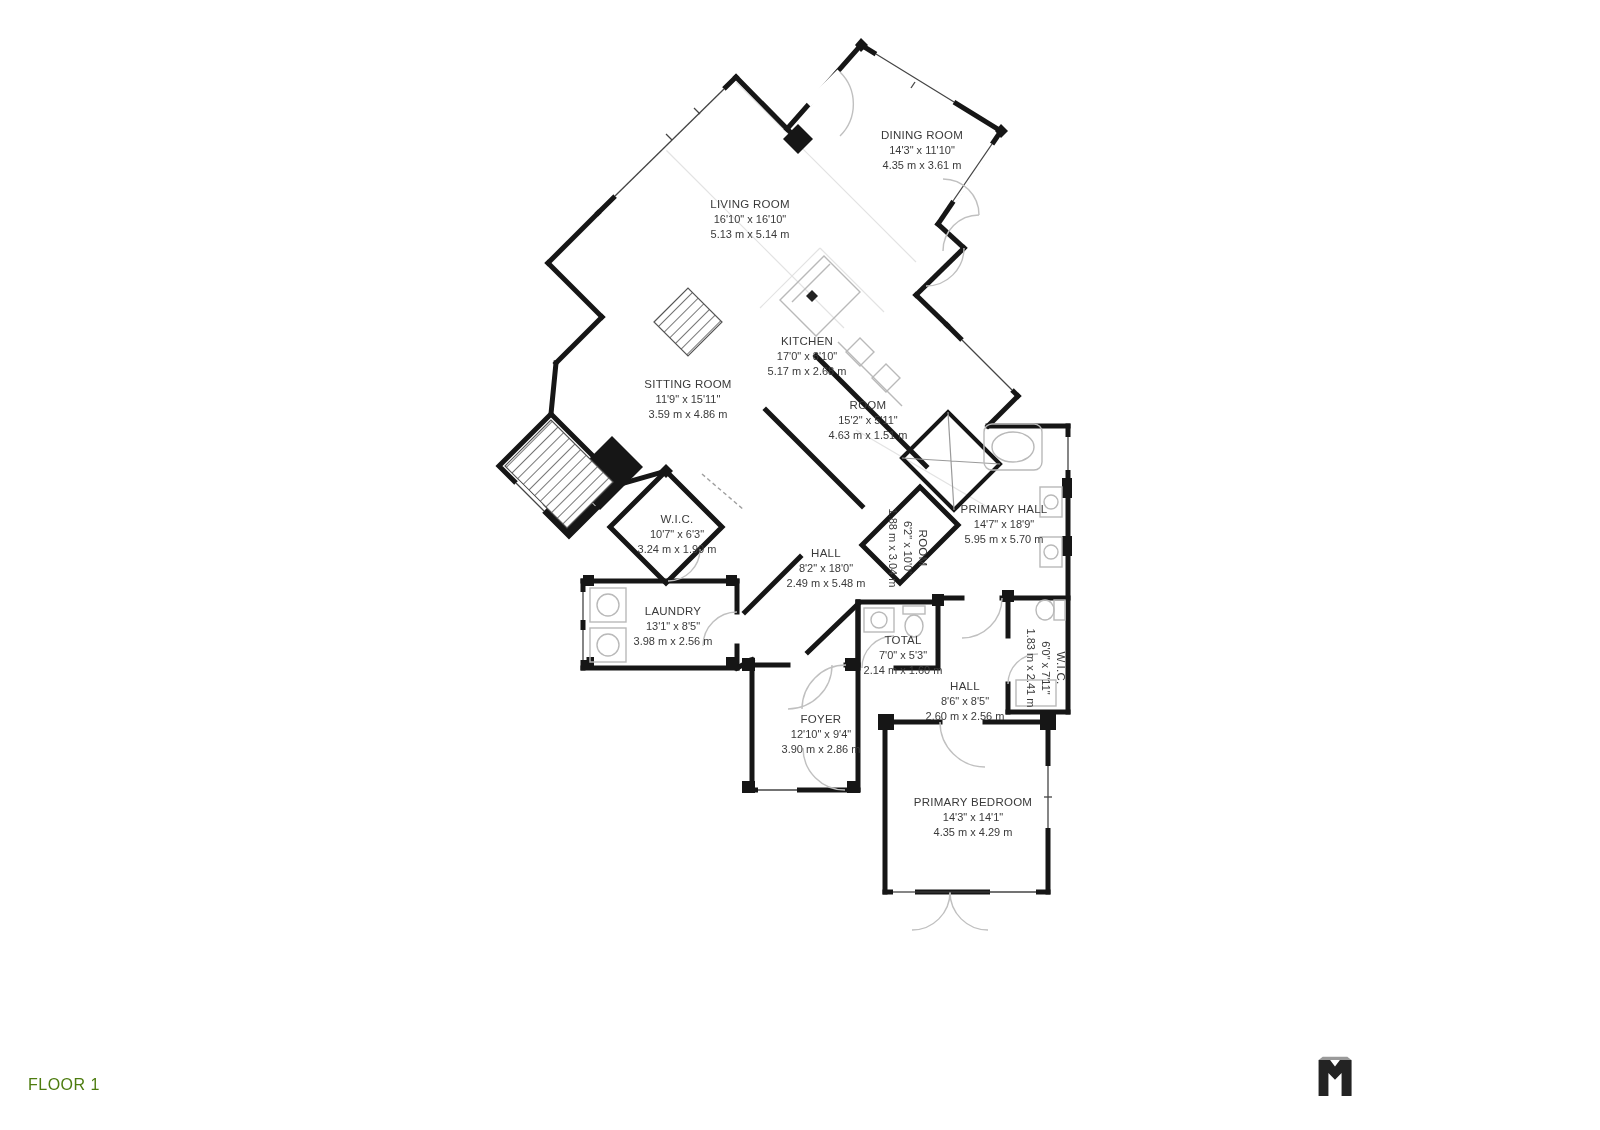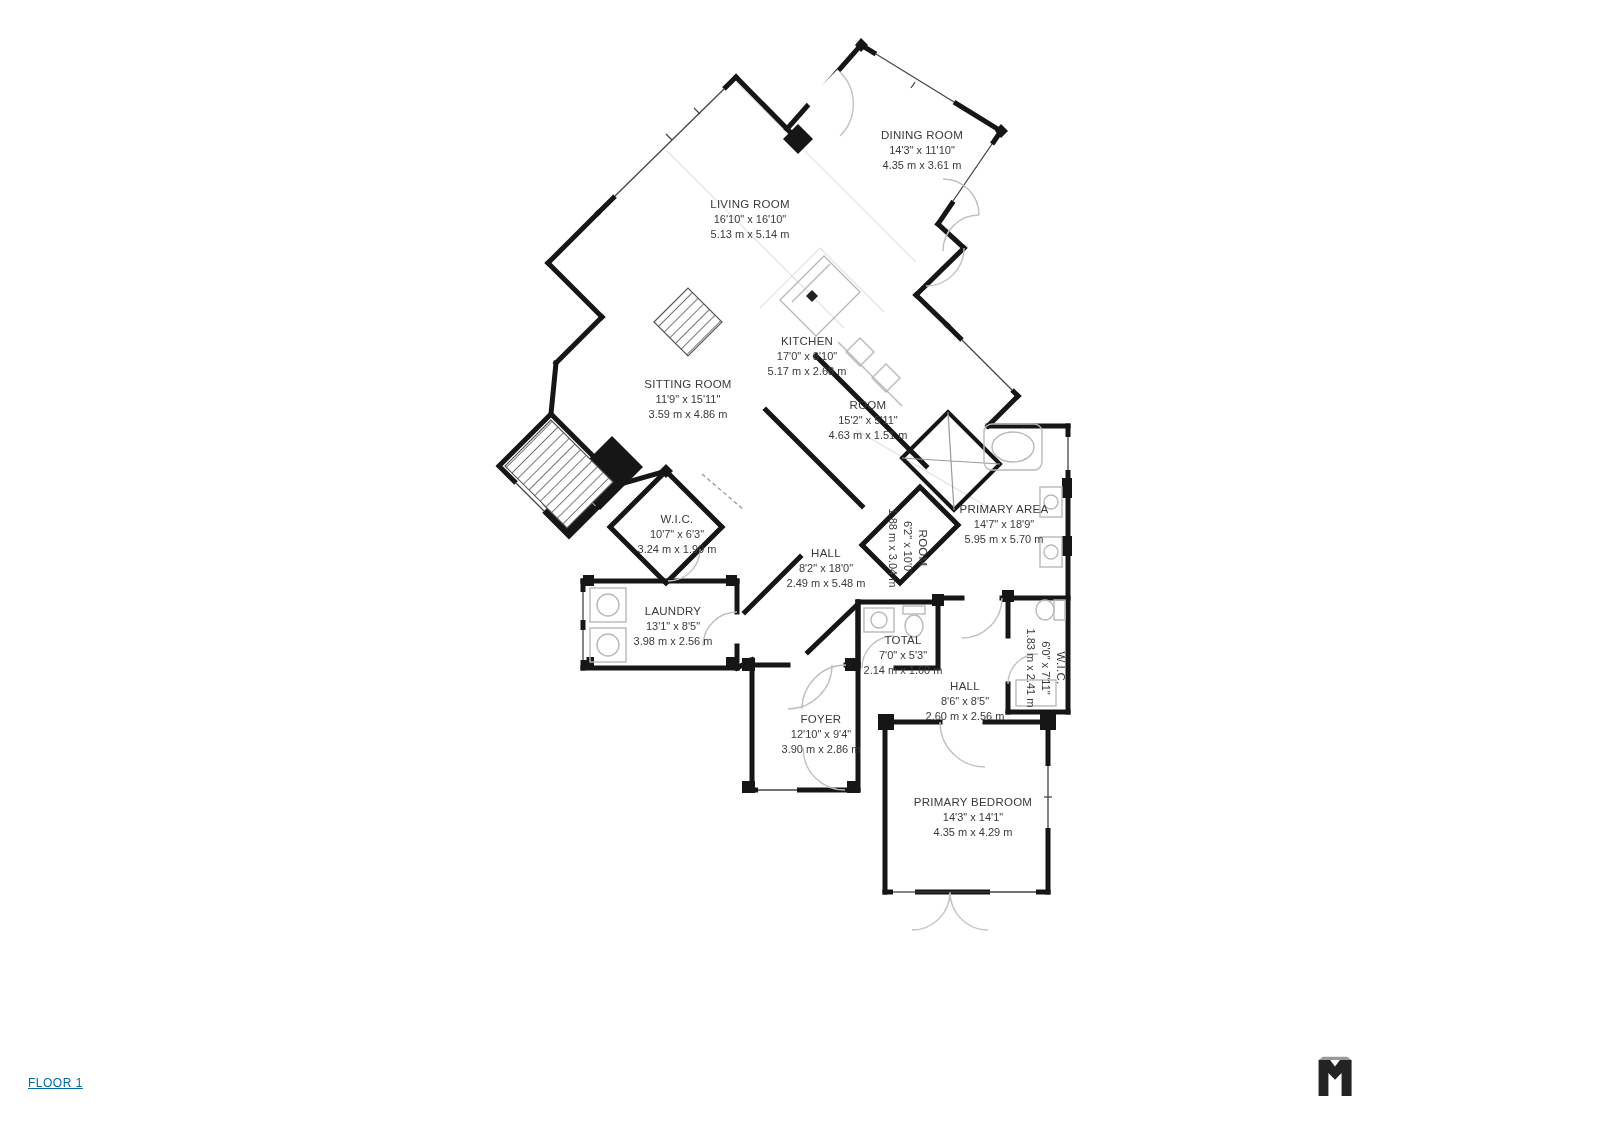--- a/index.html
+++ b/index.html
@@ -13,21 +13,21 @@
     text-align:center;color:#3a3a3a;font-size:11px;line-height:1.32;white-space:nowrap;
   }
   .room-label.rot{transform:translate(-50%,-50%) rotate(90deg);}
   .room-label .rname{font-size:11.5px;letter-spacing:.25px;}
   .footer{
     position:absolute;left:800px;top:1036px;transform:translateX(-50%);
     text-align:center;color:#2b2b2b;font-size:13.5px;line-height:17px;white-space:nowrap;
   }
   .footer .disclaimer{margin-top:3px;color:#ababab;font-size:11.5px;letter-spacing:.3px;}
   .floor-tag{
-    position:absolute;left:28px;top:1076px;color:#0369a1;font-size:12px;letter-spacing:.5px;text-decoration:underline;
+    position:absolute;left:28px;top:1076px;color:#4d7c0f;font-size:16px;letter-spacing:.5px;
   }
   .brand{position:absolute;left:1312px;top:1054px;display:flex;align-items:center;}
   .brand .brand-text{
     font-size:35px;font-weight:700;color:#222222;letter-spacing:-0.5px;
     line-height:48px;
   }
 </style>
 </head>
 <body>
 
@@ -253,21 +253,21 @@
     <div class="rname">SITTING ROOM</div>
     <div>11'9" x 15'11"</div>
     <div>3.59 m x 4.86 m</div>
   </div>
   <div class="room-label" style="left:868px;top:420px;">
     <div class="rname">ROOM</div>
     <div>15'2" x 5'11"</div>
     <div>4.63 m x 1.51 m</div>
   </div>
   <div class="room-label" style="left:1004px;top:524px;">
-    <div class="rname">PRIMARY AREA</div>
+    <div class="rname">PRIMARY HALL</div>
     <div>14'7" x 18'9"</div>
     <div>5.95 m x 5.70 m</div>
   </div>
   <div class="room-label" style="left:677px;top:534px;">
     <div class="rname">W.I.C.</div>
     <div>10'7" x 6'3"</div>
     <div>3.24 m x 1.90 m</div>
   </div>
   <div class="room-label" style="left:826px;top:568px;">
     <div class="rname">HALL</div>

